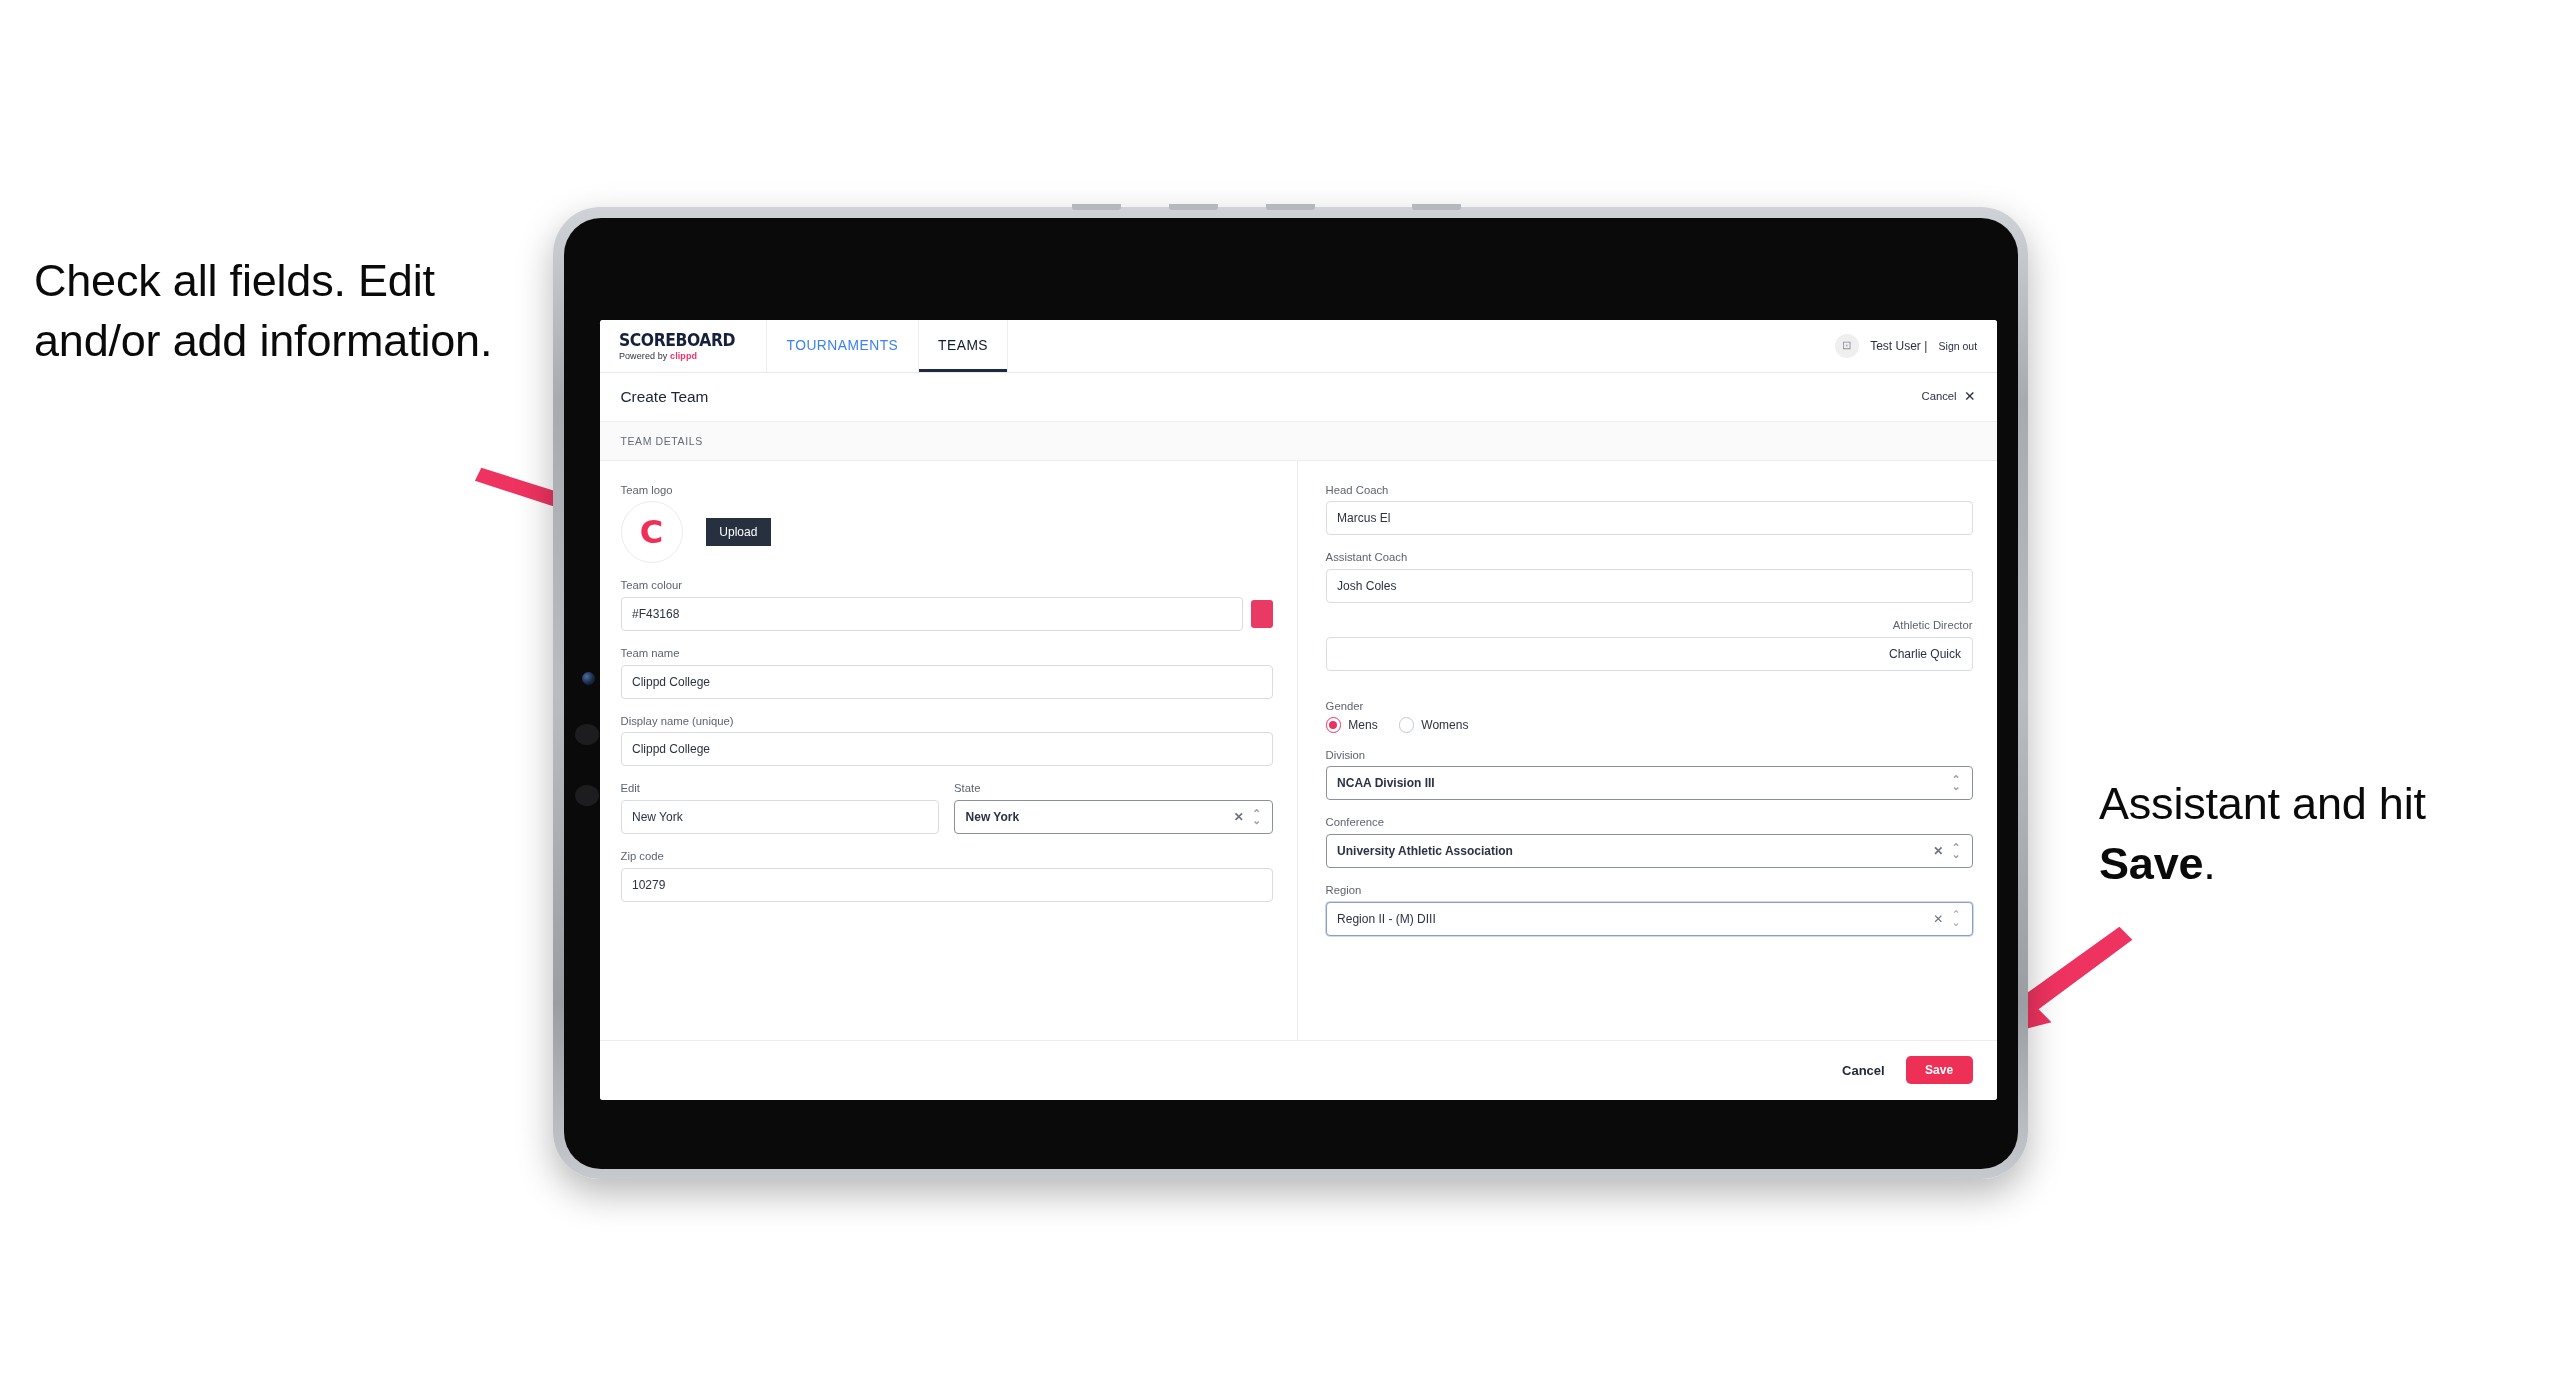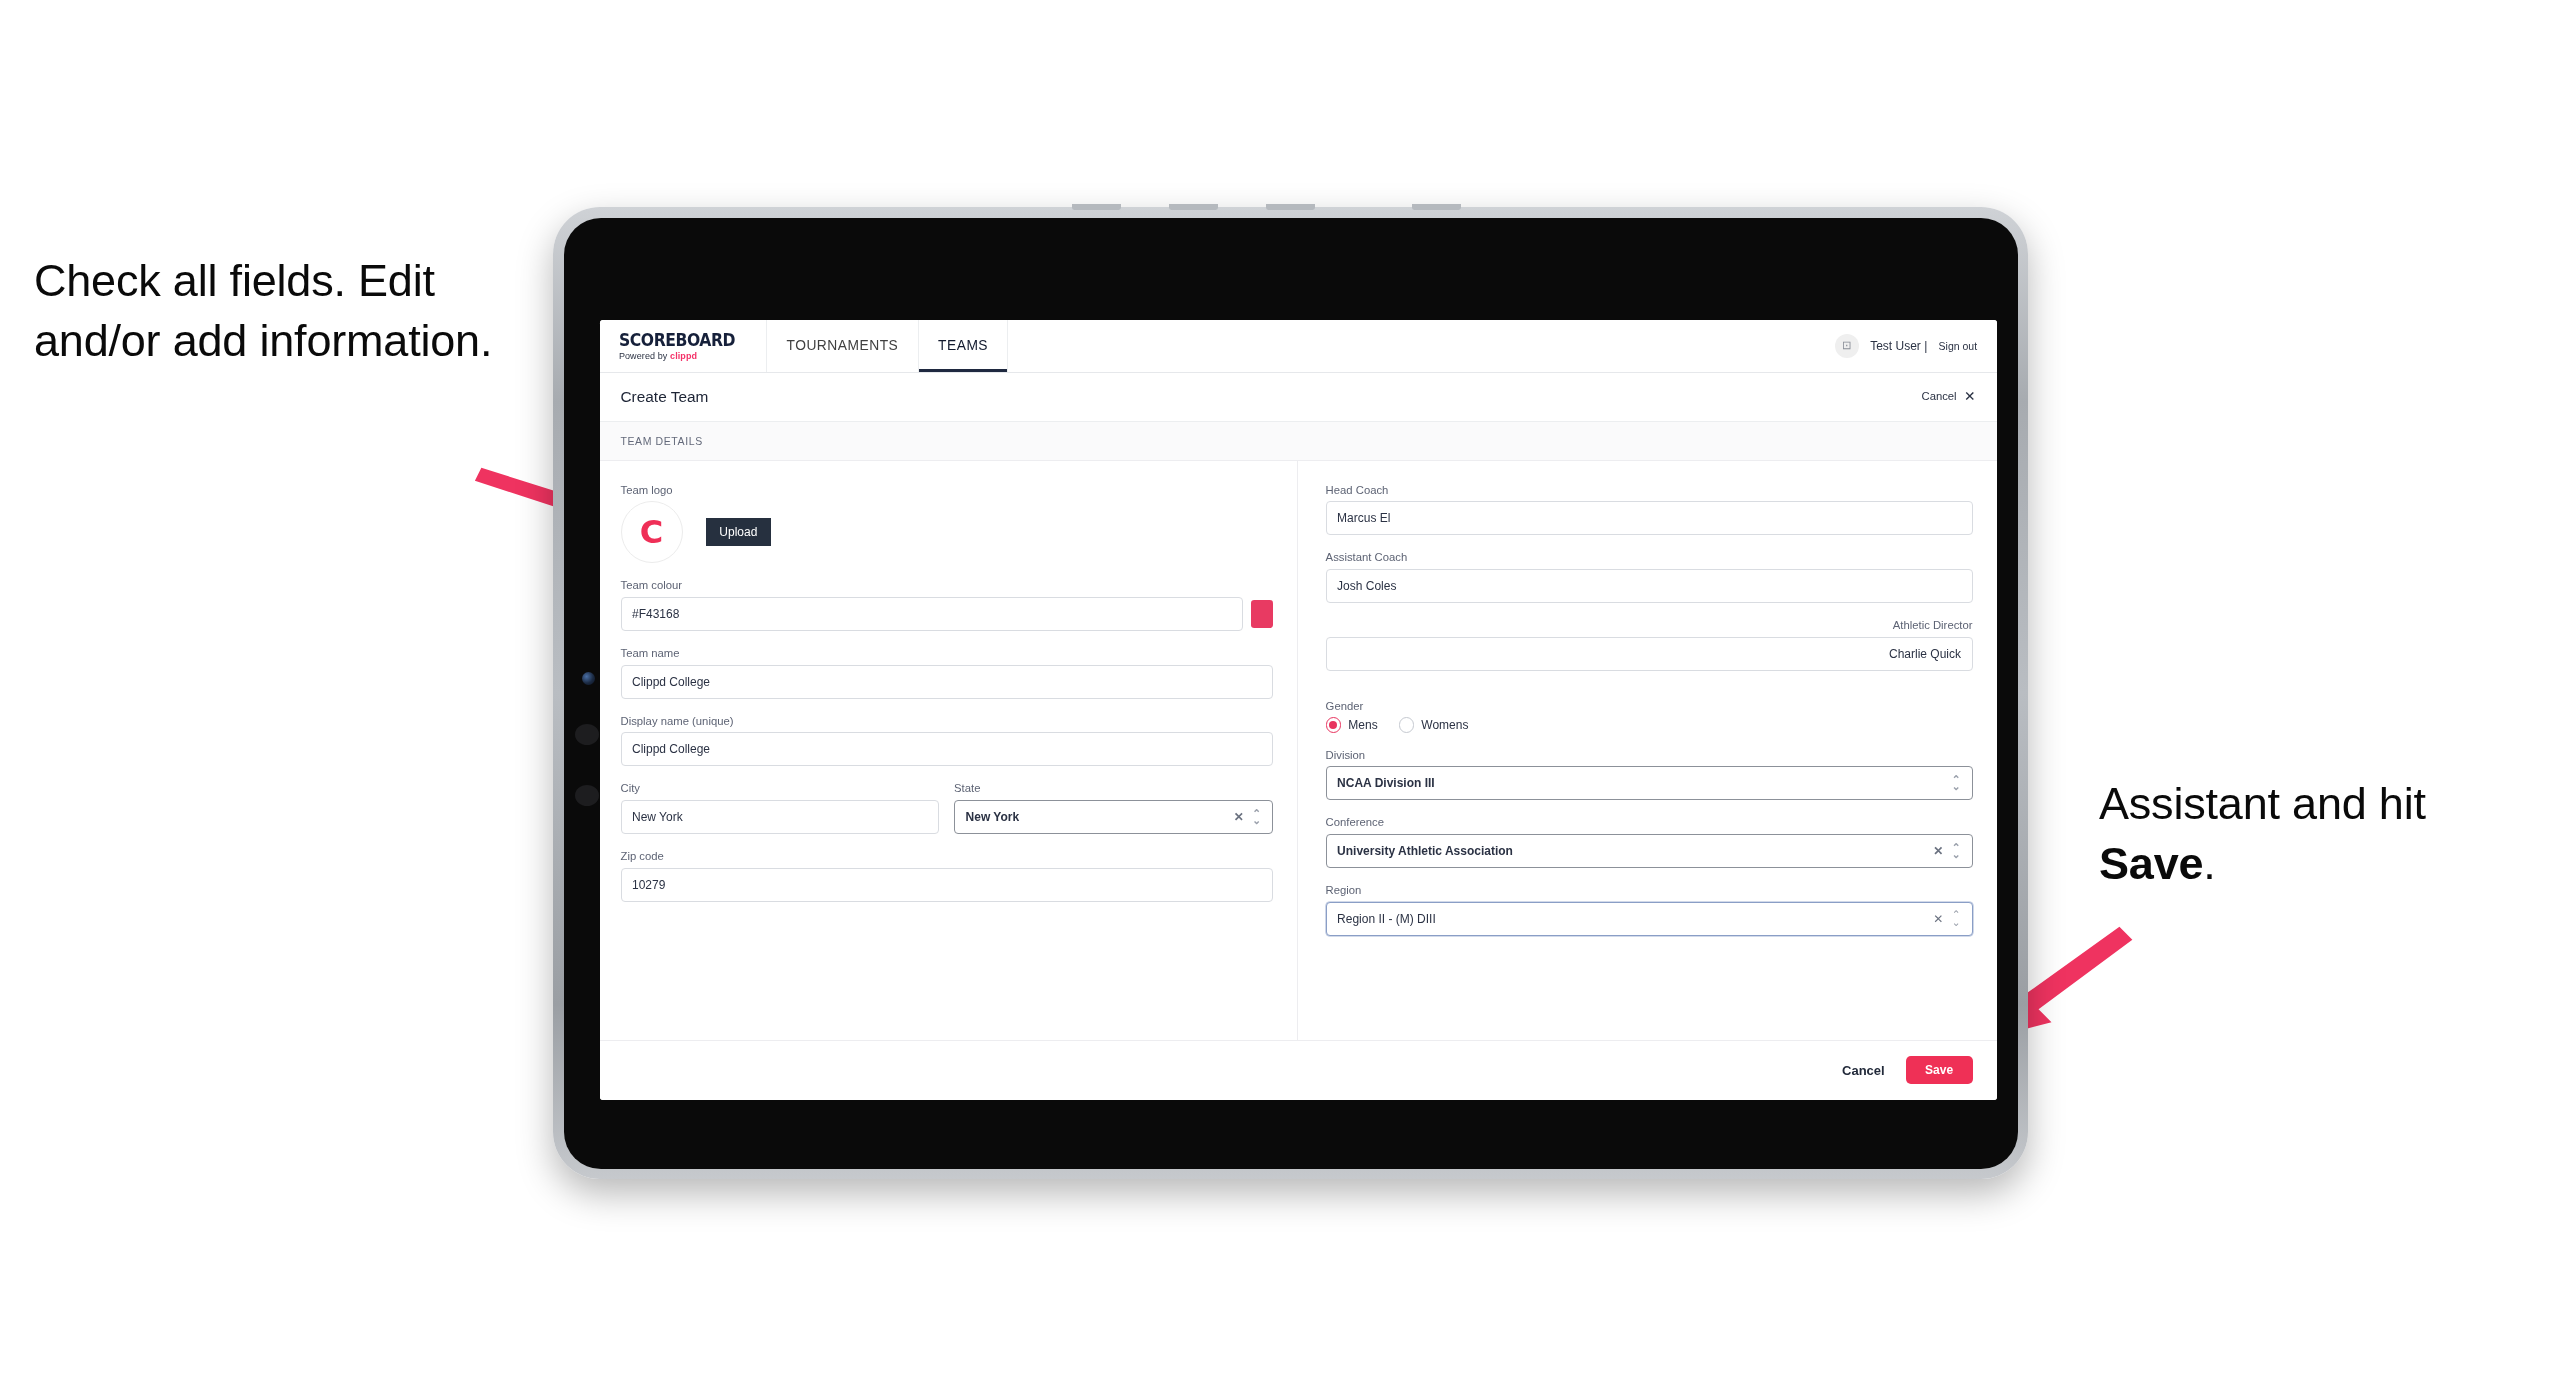--- a/index.html
+++ b/index.html
@@ -89,21 +89,21 @@
   #brand .bsub {
     font-size: 9px; color: #2a3142; margin-top: 1.6px; letter-spacing: 0.1px;
   }
   #brand .bsub em { font-style: normal; color: #f43168; font-weight: 700; }
 
   .navtab {
     display: flex; align-items: center;
     padding: 0 19.4px;
     font-size: 13.8px;
     letter-spacing: 0.5px;
-    color: #404040;
+    color: #3b82f6;
     border-right: 0.8px solid #eceef0;
     cursor: pointer;
     position: relative;
   }
   .navtab.active { color: #121a2e; }
   .navtab.active::after {
     content: ""; position: absolute; left: 0; right: 0; bottom: -0.8px;
     height: 3.2px; background: #1f2940;
   }
   #nav-spacer { flex: 1 1 auto; }
@@ -356,21 +356,21 @@
 
             <div class="field">
               <span class="flabel">Display name (unique)</span>
               <div class="input">
                 <span class="ival">Clippd College</span>
               </div>
             </div>
 
             <div class="two-col">
               <div class="field">
-                <span class="flabel">City</span>
+                <span class="flabel">Edit</span>
                 <div class="input">
                   <span class="ival">New York</span>
                 </div>
               </div>
               <div class="field">
                 <span class="flabel">State</span>
                 <div class="input select strong">
                   <span class="ival">New York</span>
                   <span class="iclear">✕</span>
                   <span class="ichev">

